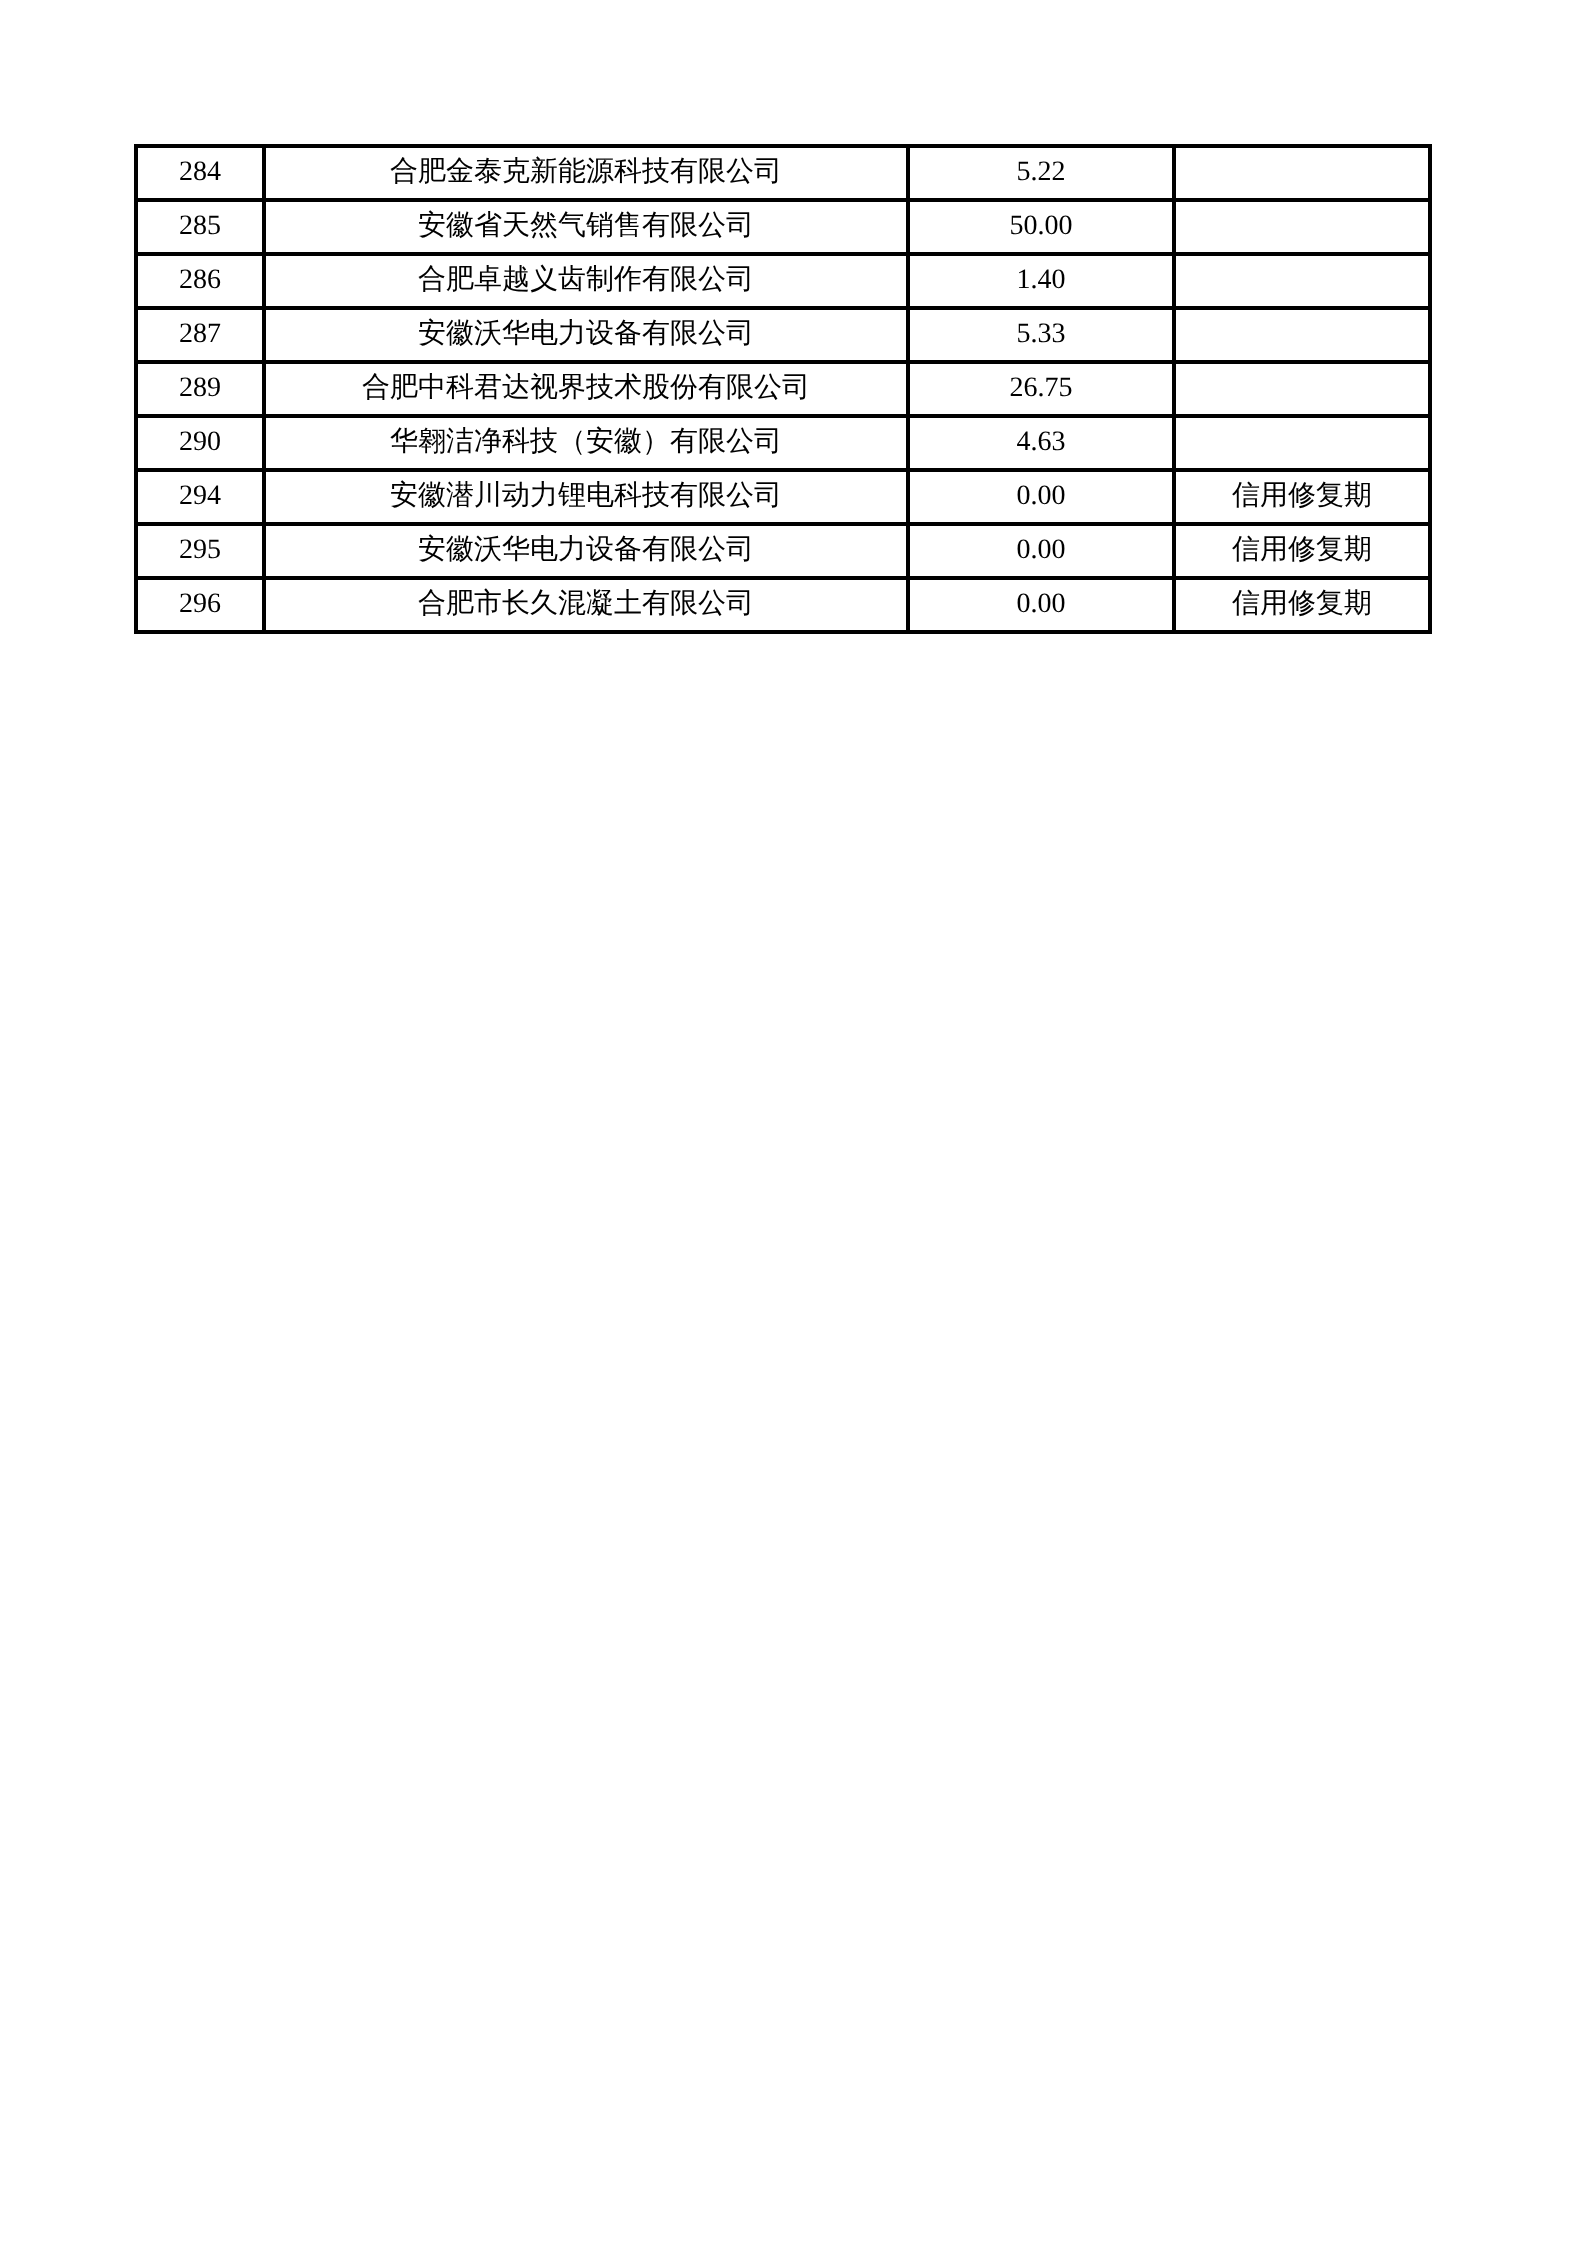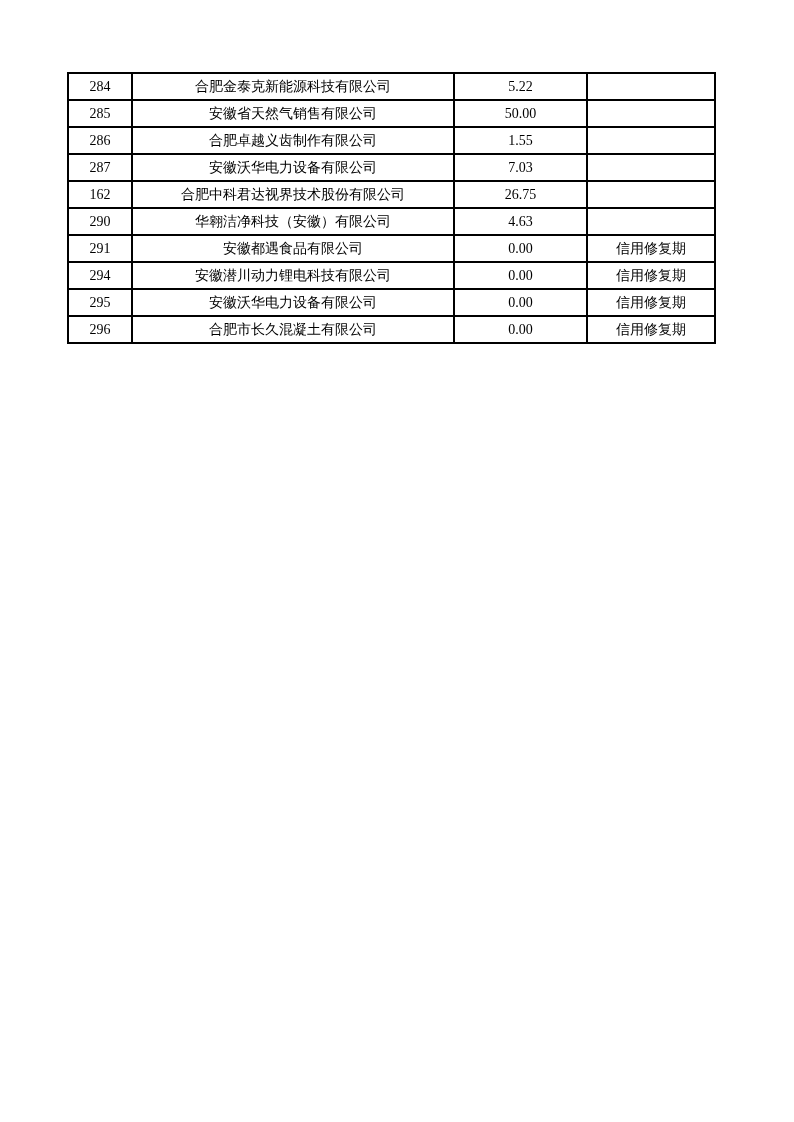--- a/index.html
+++ b/index.html
@@ -66,46 +66,40 @@
       </tr>
       <tr>
         <td>285</td>
         <td>安徽省天然气销售有限公司</td>
         <td>50.00</td>
         <td></td>
       </tr>
       <tr>
         <td>286</td>
         <td>合肥卓越义齿制作有限公司</td>
-        <td>1.55</td>
+        <td>1.40</td>
         <td></td>
       </tr>
       <tr>
         <td>287</td>
         <td>安徽沃华电力设备有限公司</td>
-        <td>7.03</td>
+        <td>5.33</td>
         <td></td>
       </tr>
       <tr>
-        <td>162</td>
+        <td>289</td>
         <td>合肥中科君达视界技术股份有限公司</td>
         <td>26.75</td>
         <td></td>
       </tr>
       <tr>
         <td>290</td>
         <td>华翱洁净科技（安徽）有限公司</td>
         <td>4.63</td>
         <td></td>
-      </tr>
-      <tr>
-        <td>291</td>
-        <td>安徽都遇食品有限公司</td>
-        <td>0.00</td>
-        <td>信用修复期</td>
       </tr>
       <tr>
         <td>294</td>
         <td>安徽潜川动力锂电科技有限公司</td>
         <td>0.00</td>
         <td>信用修复期</td>
       </tr>
       <tr>
         <td>295</td>
         <td>安徽沃华电力设备有限公司</td>

